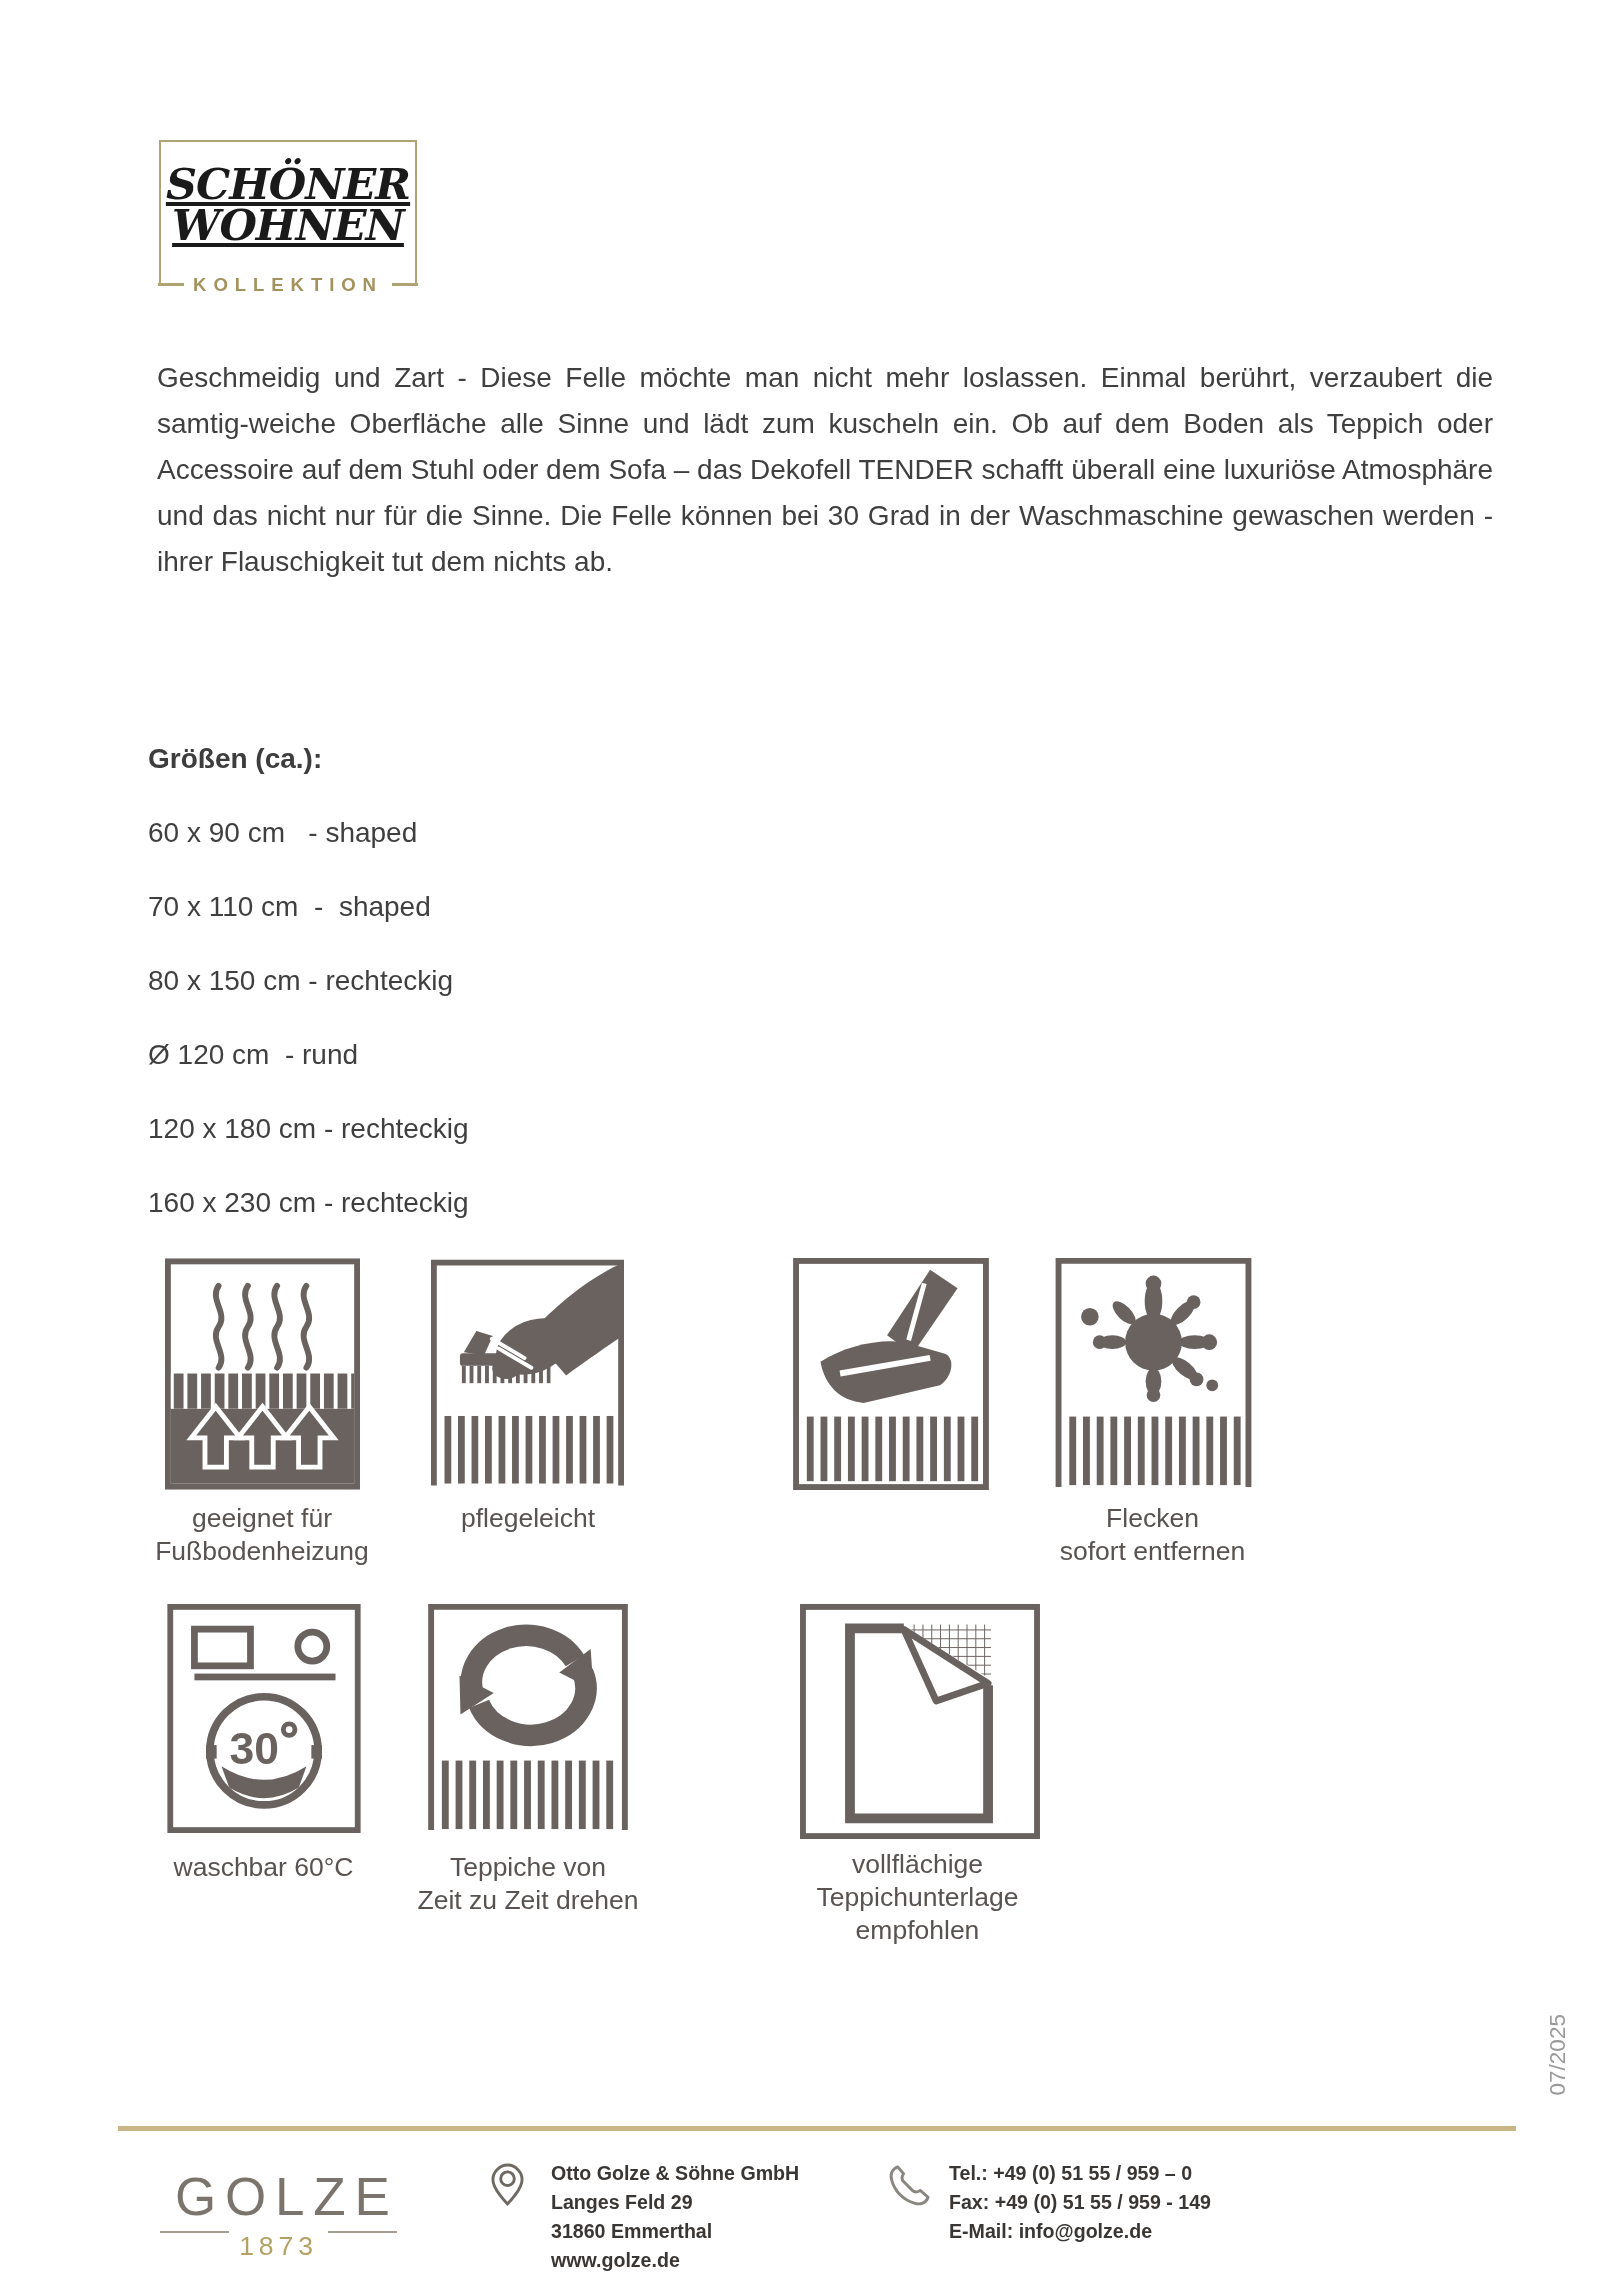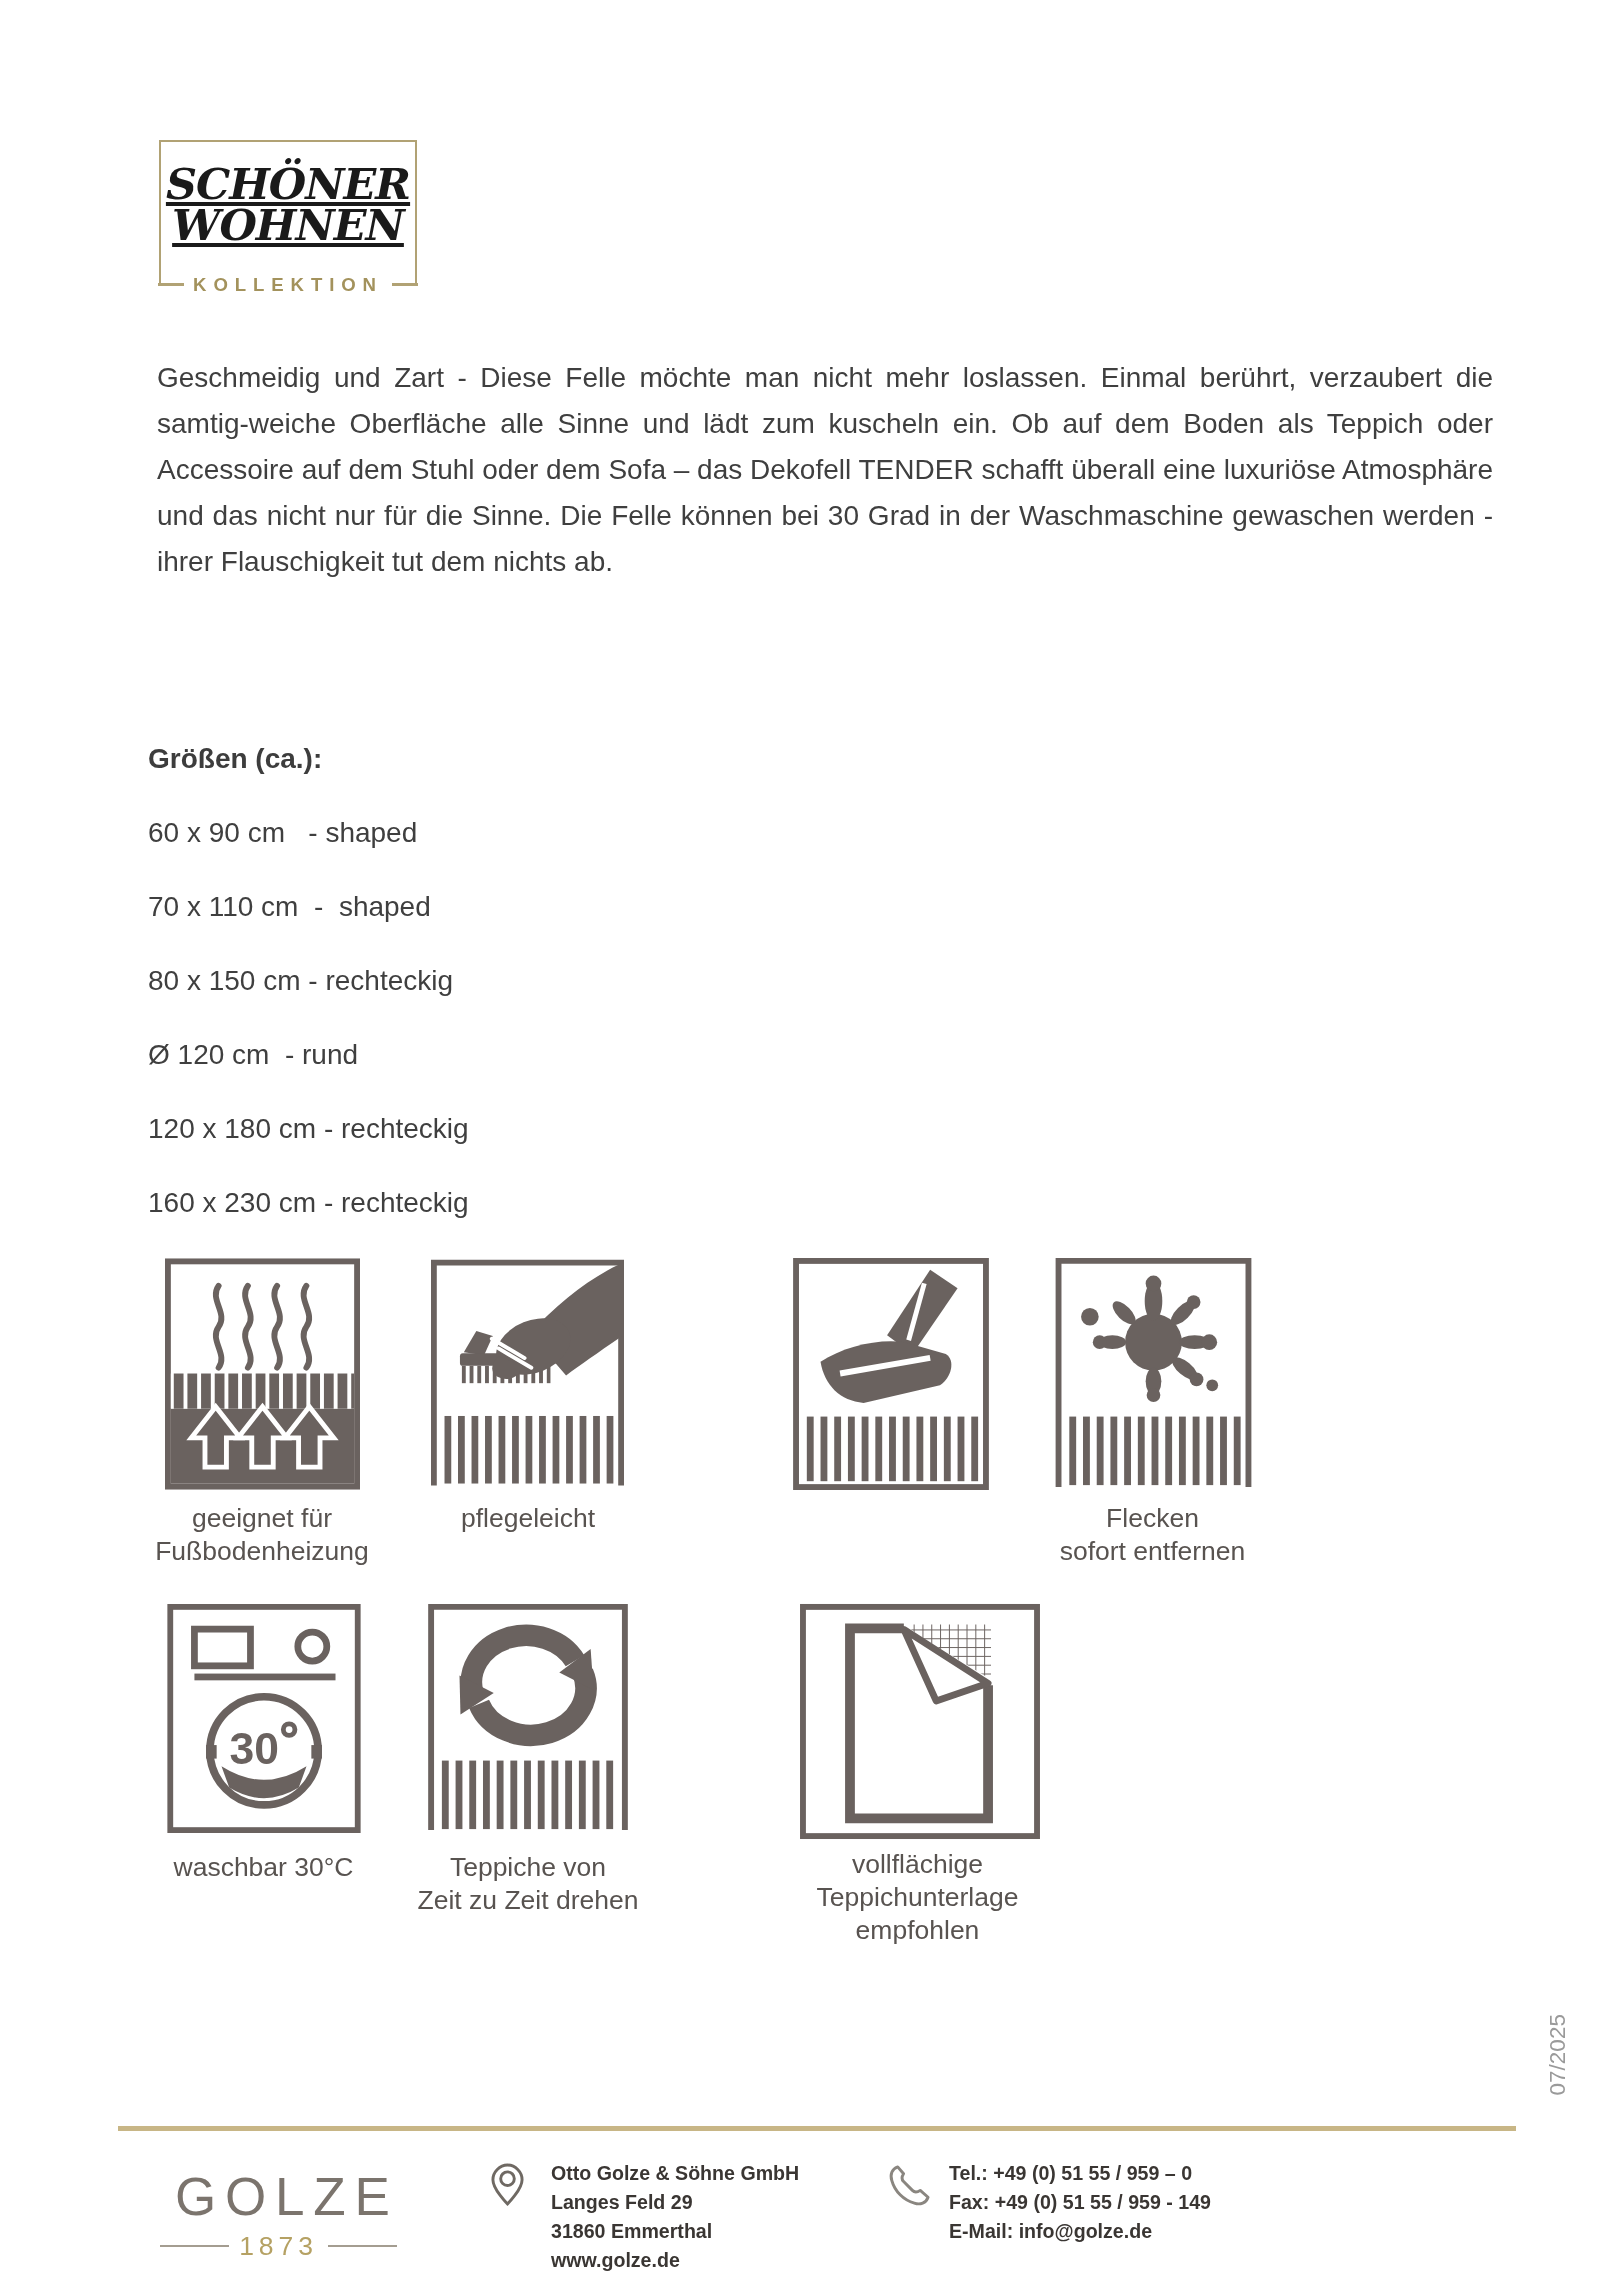--- a/index.html
+++ b/index.html
@@ -32,21 +32,21 @@
   
   .tile{position:absolute;}
   .tile svg{display:block;width:100%;height:100%;}
   .caption{position:absolute;font-size:26.5px;line-height:33px;color:#585350;
            text-align:center;white-space:pre-line;}
 
   
   .footer-divider{position:absolute;left:118px;top:2126px;width:1398px;height:4.9px;background:#c8b686;}
   .golze{position:absolute;left:160px;top:2166px;width:237px;text-align:center;}
   .golze-name{font-size:53px;letter-spacing:8.8px;color:#7b746d;margin-left:15px;}
-  .golze-year-row{display:flex;align-items:center;margin-top:3.9px;}
+  .golze-year-row{display:flex;align-items:flex-start;margin-top:3.9px;}
   .golze-year-row .line{flex:1;border-top:2.9px double #a49d91;height:0;}
   .golze-year{font-size:26.5px;letter-spacing:4.9px;color:#b5a163;padding:0 9.8px;}
   .footer-text{position:absolute;font-size:19.6px;line-height:29px;font-weight:bold;color:#3a3633;}
   .footer-icon{position:absolute;}
 
   .edition-date{position:absolute;left:1498px;top:2043px;width:118px;height:23.5px;
                 transform:rotate(-90deg);transform-origin:center;text-align:center;
                 font-size:22.5px;color:#9a9a9a;}
 </style>
 </head>
@@ -230,21 +230,21 @@
         </pattern>
       </defs>
       <rect x="4" y="4" width="239" height="234" fill="#ffffff" stroke="#6a625f" stroke-width="6"></rect>
       <polygon points="109,22 196,22 196,78 120,32" fill="url(#mesh7)"></polygon>
       <polygon points="107,27 152,128 130,84" fill="#b3aaa7"></polygon>
       <path d="M107,26 H52 V220 H193 V84" fill="#ffffff" stroke="#6a625f" stroke-width="10"></path>
       <polygon points="107,27 193,82 140,100" fill="#ffffff" stroke="#6a625f" stroke-width="7" stroke-linejoin="round"></polygon>
     </svg>
   </div>
 
-  <div class="caption" style="left:137px;top:1851px;width:253px;">waschbar 30°C</div>
+  <div class="caption" style="left:137px;top:1851px;width:253px;">waschbar 60°C</div>
   <div class="caption" style="left:392px;top:1851px;width:272px;">Teppiche von
 Zeit zu Zeit drehen</div>
   <div class="caption" style="left:784px;top:1848px;width:267px;">vollflächige
 Teppichunterlage
 empfohlen</div>
 
   <div class="footer-divider"></div>
 
   <div class="golze">
     <div class="golze-name">GOLZE</div>

